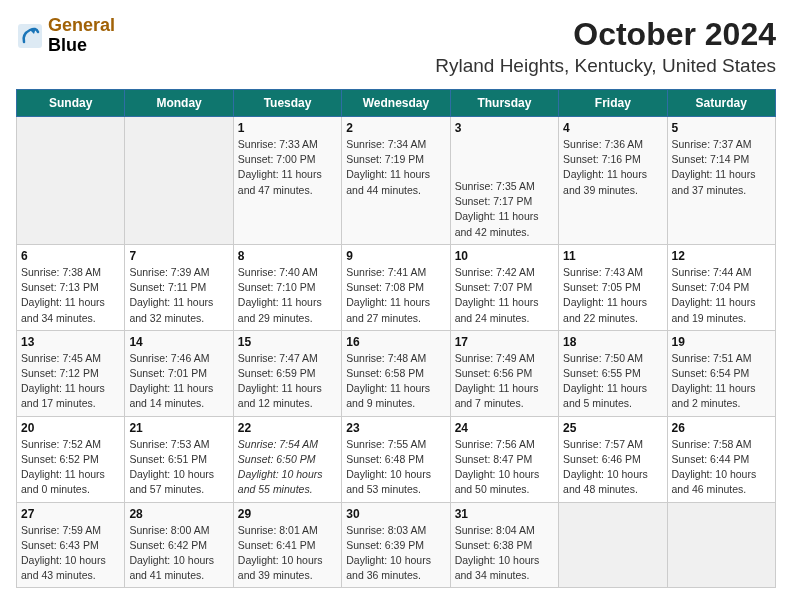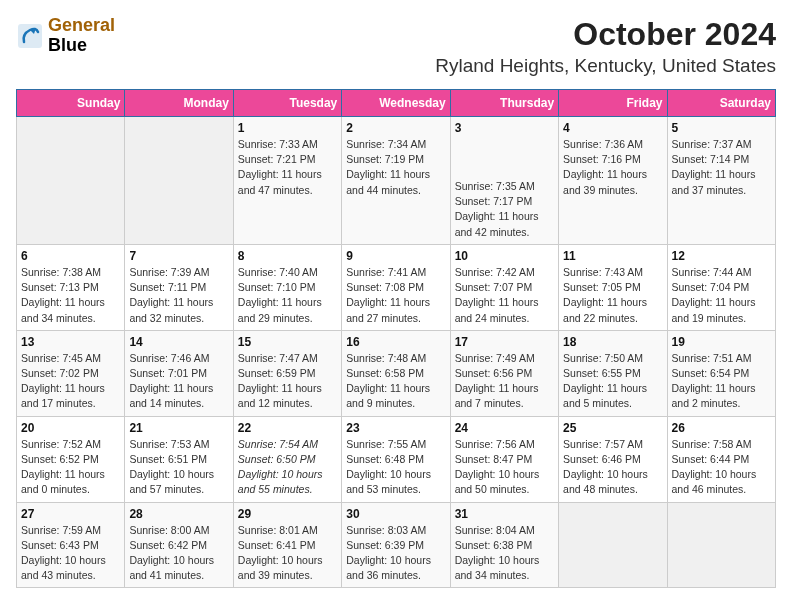--- a/index.html
+++ b/index.html
@@ -46,24 +46,24 @@
       font-size: 19px;
       color: #333;
       margin-top: 2px;
     }
     table {
       width: 100%;
       border-collapse: collapse;
       font-size: 11px;
     }
     thead tr th {
-      background: #ec4899;
+      background: #0f766e;
       color: #fff;
       padding: 6px 4px;
-      text-align: right;
+      text-align: center;
       font-size: 12px;
       font-weight: bold;
       border: 1px solid #2e6da4;
     }
     tbody tr td {
       border: 1px solid #ccc;
       vertical-align: top;
       padding: 4px 4px;
       width: 107px;
       min-height: 80px;
@@ -122,21 +122,21 @@
         <th>Saturday</th>
       </tr>
   </thead>
   <tbody id="calendar-body">
   <tr>
         <td class="empty"></td>
         <td class="empty"></td>
         <td>
           <div class="day-num">1</div>
           <div class="day-info" style="white-space: pre-line;">Sunrise: 7:33 AM
-Sunset: 7:21 PM
+Sunset: 7:00 PM
 Daylight: 11 hours and 47 minutes.</div>
         </td>
         <td>
           <div class="day-num">2</div>
           <div class="day-info" style="white-space: pre-line;">Sunrise: 7:34 AM
 Sunset: 7:19 PM
 Daylight: 11 hours and 44 minutes.</div>
         </td>
         <td>
           <div class="day-num">3</div>
@@ -198,21 +198,21 @@
           <div class="day-num">12</div>
           <div class="day-info" style="white-space: pre-line;">Sunrise: 7:44 AM
 Sunset: 7:04 PM
 Daylight: 11 hours and 19 minutes.</div>
         </td>
       </tr>
       <tr>
         <td>
           <div class="day-num">13</div>
           <div class="day-info" style="white-space: pre-line;">Sunrise: 7:45 AM
-Sunset: 7:02 PM
+Sunset: 7:12 PM
 Daylight: 11 hours and 17 minutes.</div>
         </td>
         <td>
           <div class="day-num">14</div>
           <div class="day-info" style="white-space: pre-line;">Sunrise: 7:46 AM
 Sunset: 7:01 PM
 Daylight: 11 hours and 14 minutes.</div>
         </td>
         <td>
           <div class="day-num">15</div>

